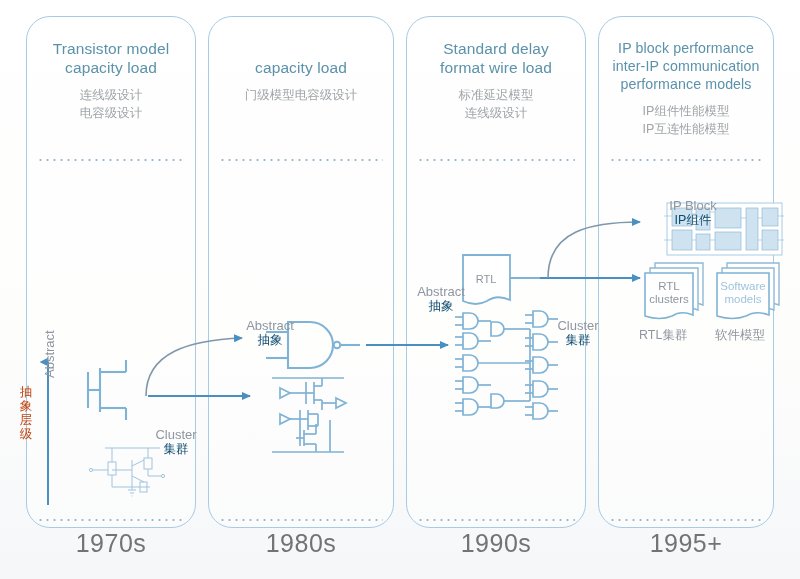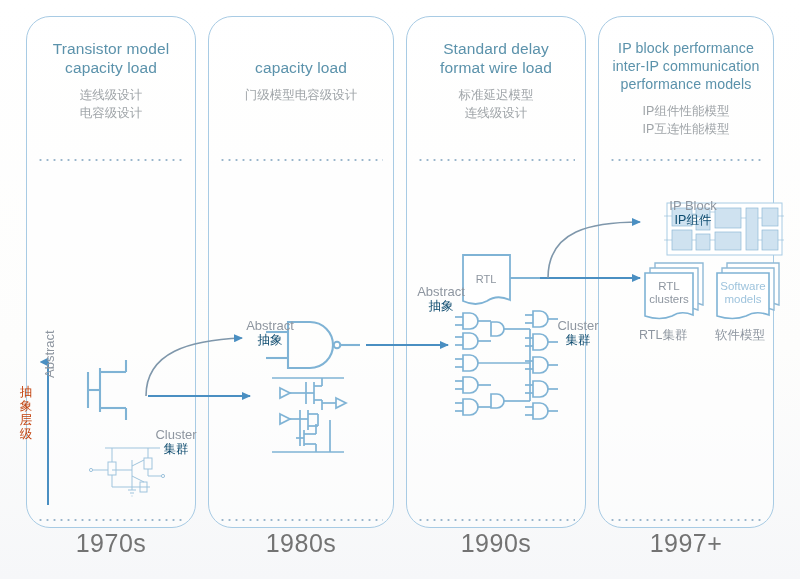--- a/index.html
+++ b/index.html
@@ -169,21 +169,21 @@
         <span>inter-IP communication</span><br>
         <span>performance models</span>
       </div>
       <div class="head-cn">
         <span>IP组件性能模型</span><br>
         <span>IP互连性能模型</span>
       </div>
     </div>
     <div class="dot-sep sep-top"></div>
     <div class="dot-sep sep-bottom"></div>
-    <div class="decade">1997+</div>
+    <div class="decade">1995+</div>
   </div>
 
   <svg id="art" width="800" height="579" viewBox="0 0 800 579">
     <defs>
       <marker id="arrowhead" markerWidth="9" markerHeight="8" refX="8" refY="4" orient="auto" markerUnits="userSpaceOnUse">
         <path d="M0,0 L9,4 L0,8 Z" fill="#4a8fc2"></path>
       </marker>
       <marker id="arrowhead-up" markerWidth="9" markerHeight="9" refX="4.5" refY="8.5" orient="auto" markerUnits="userSpaceOnUse">
         <path d="M0,9 L4.5,0 L9,9 Z" fill="#4a8fc2"></path>
       </marker>

